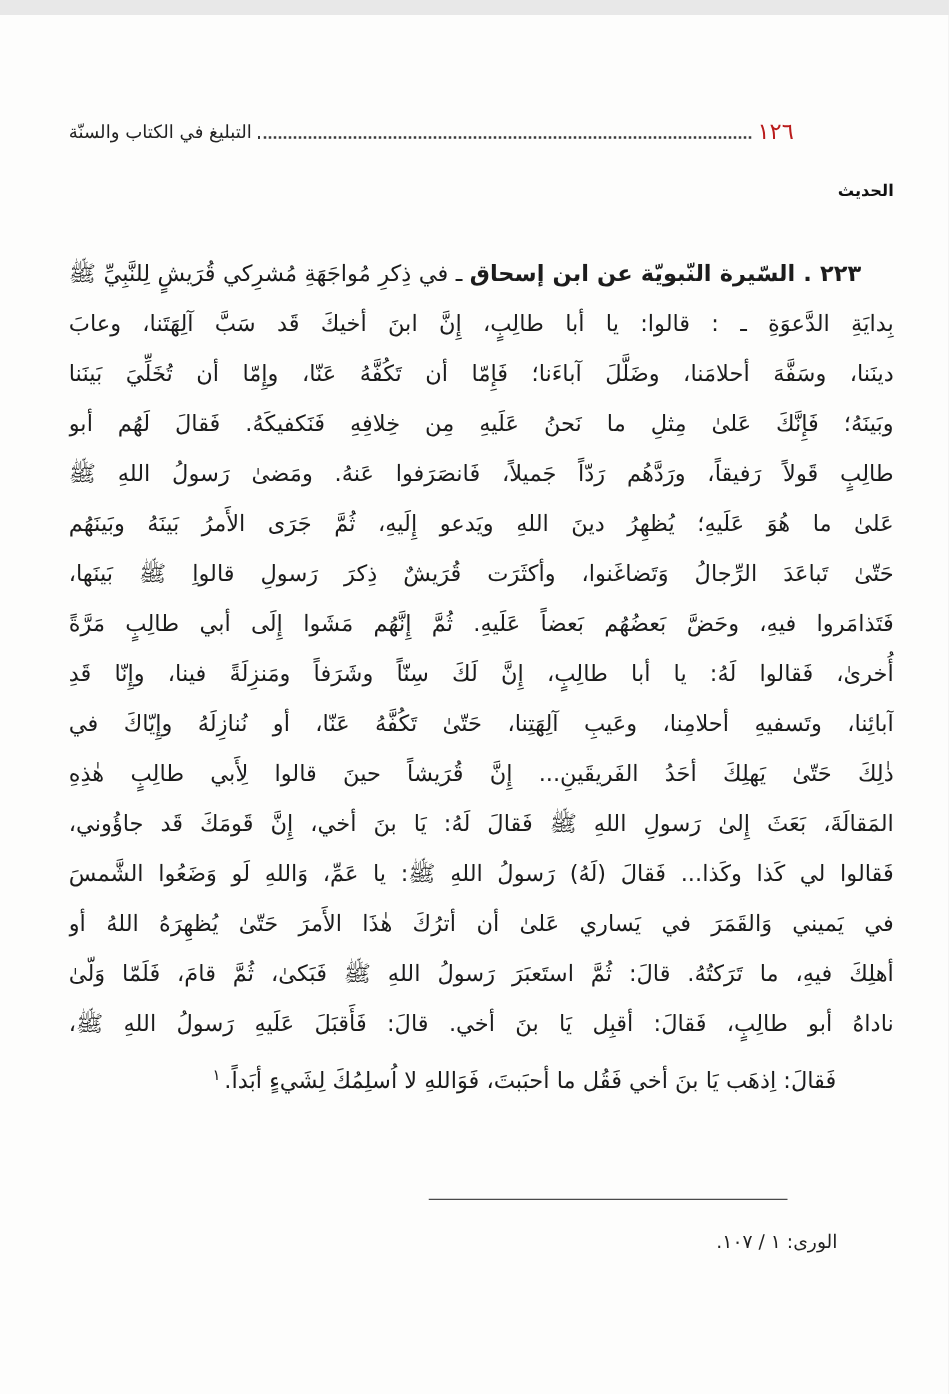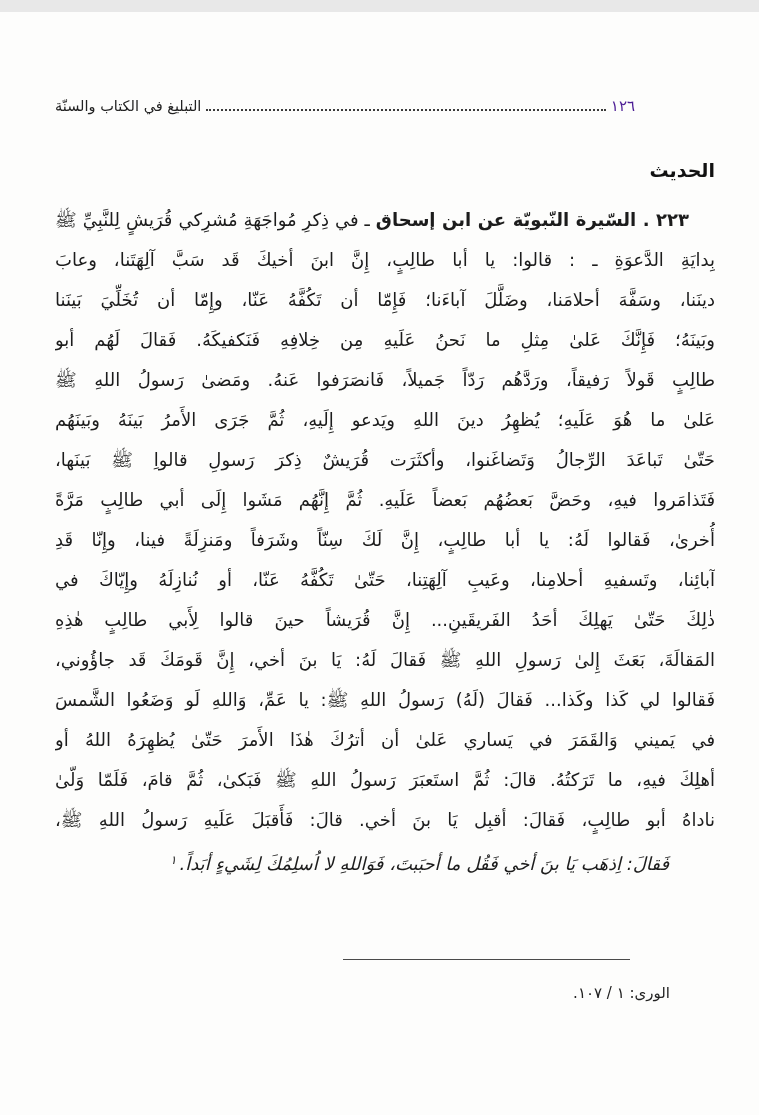--- a/index.html
+++ b/index.html
@@ -17,44 +17,43 @@
     position:absolute;left:55px;top:84px;width:660px;
     display:flex;align-items:flex-end;direction:ltr;
   }
   .runhead .title{
     font-size:14.5px;line-height:20px;direction:rtl;white-space:nowrap;color:#222;
   }
   .runhead .leader{
     flex:1;border-bottom:2px dotted #3a3a3a;margin:0 5px 5px 5px;height:0;
   }
   .runhead .pnum{
-    font-size:15px;line-height:20px;direction:rtl;margin-right:80px;color:#4c1d95;
+    font-size:18px;line-height:20px;direction:rtl;margin-right:80px;color:#b91c1c;
   }
   
   .sectionhead{
-    position:absolute;left:55px;top:145px;width:660px;
+    position:absolute;left:55px;top:129px;width:660px;
     direction:rtl;text-align:right;
-    font-weight:bold;font-size:19px;line-height:26px;color:#111;
+    font-weight:bold;font-size:13px;line-height:26px;color:#111;
   }
   
   .bodytext{
     position:absolute;left:55px;top:188px;width:660px;
     direction:rtl;
     font-size:18px;color:#1c1c1c;
   }
   .bline{
     height:40px;line-height:40px;overflow:hidden;
     text-align:justify;text-align-last:justify;
     white-space:normal;
   }
   .bline.first{padding-right:26px;}
   .bline.last{
     text-align-last:right;
     padding:0 46px 0 50px;
-    font-style:italic;
   }
   .src{font-weight:bold;}
   sup.fnref{font-size:12px;vertical-align:6px;margin-right:3px;}
   
   .fnsep{
     position:absolute;left:343px;top:947px;width:287px;height:0;
     border-top:1.5px solid #4a4a4a;
   }
   .footnote{
     position:absolute;left:55px;top:964px;width:660px;

